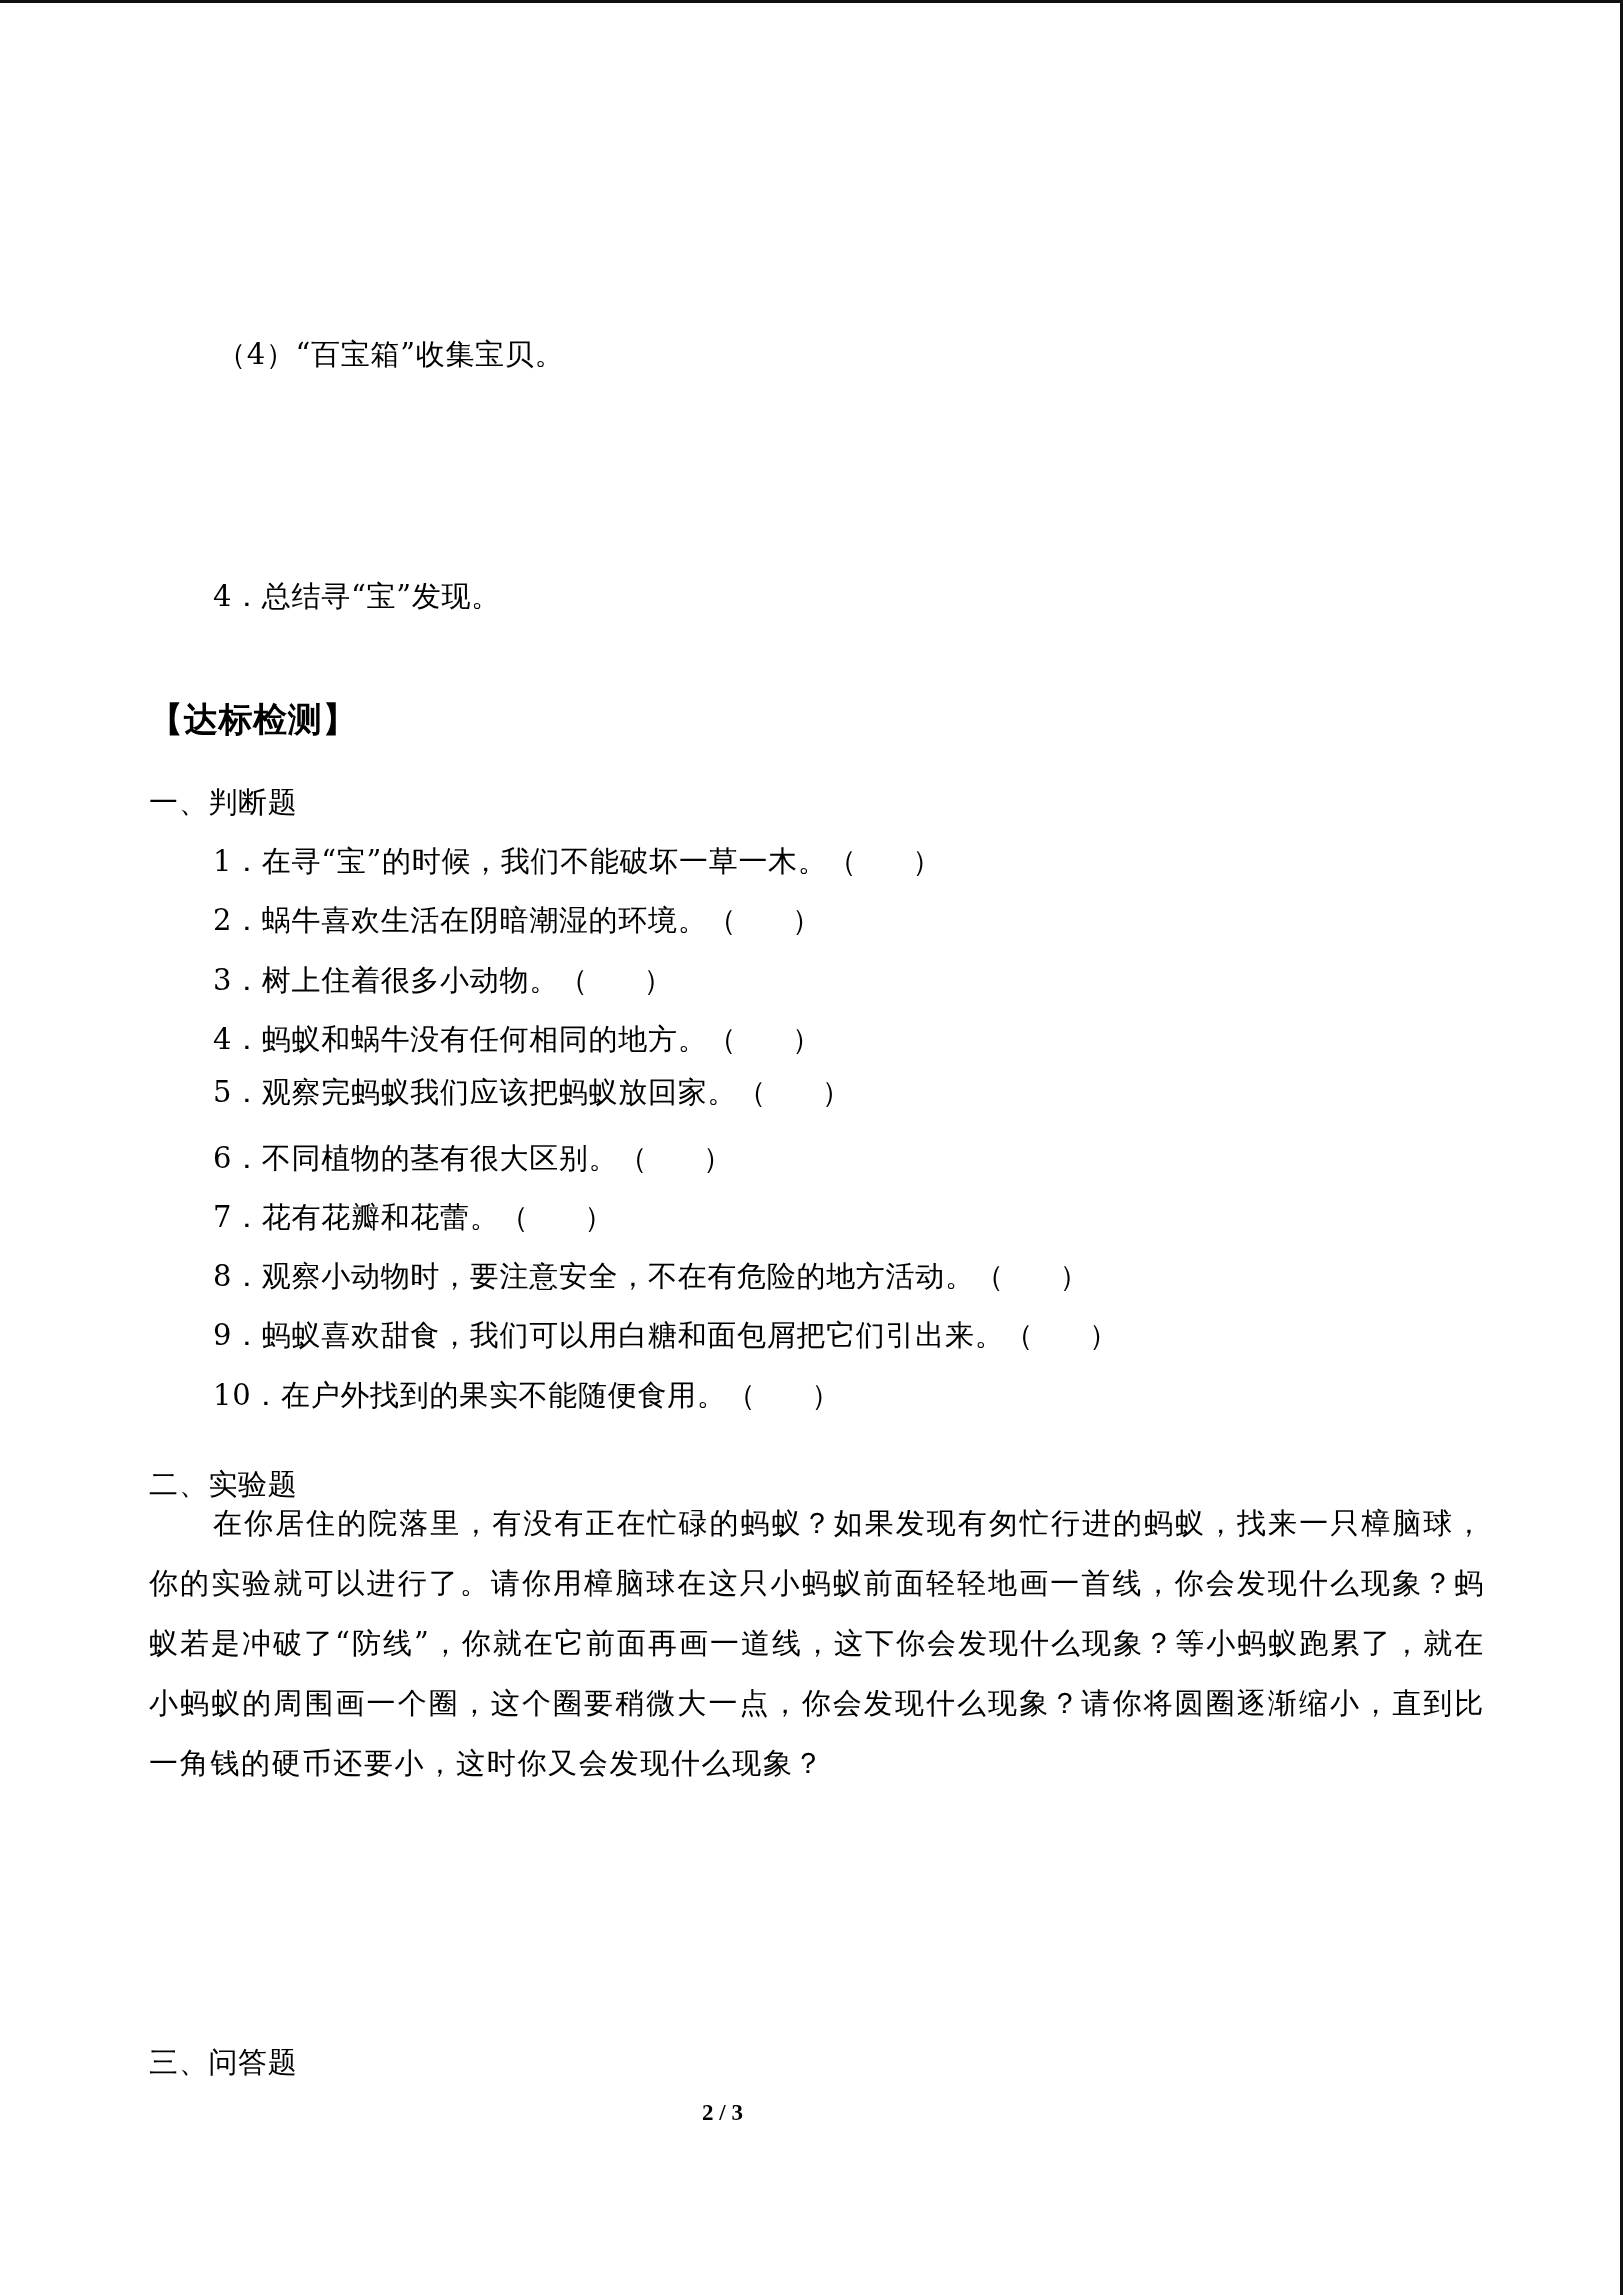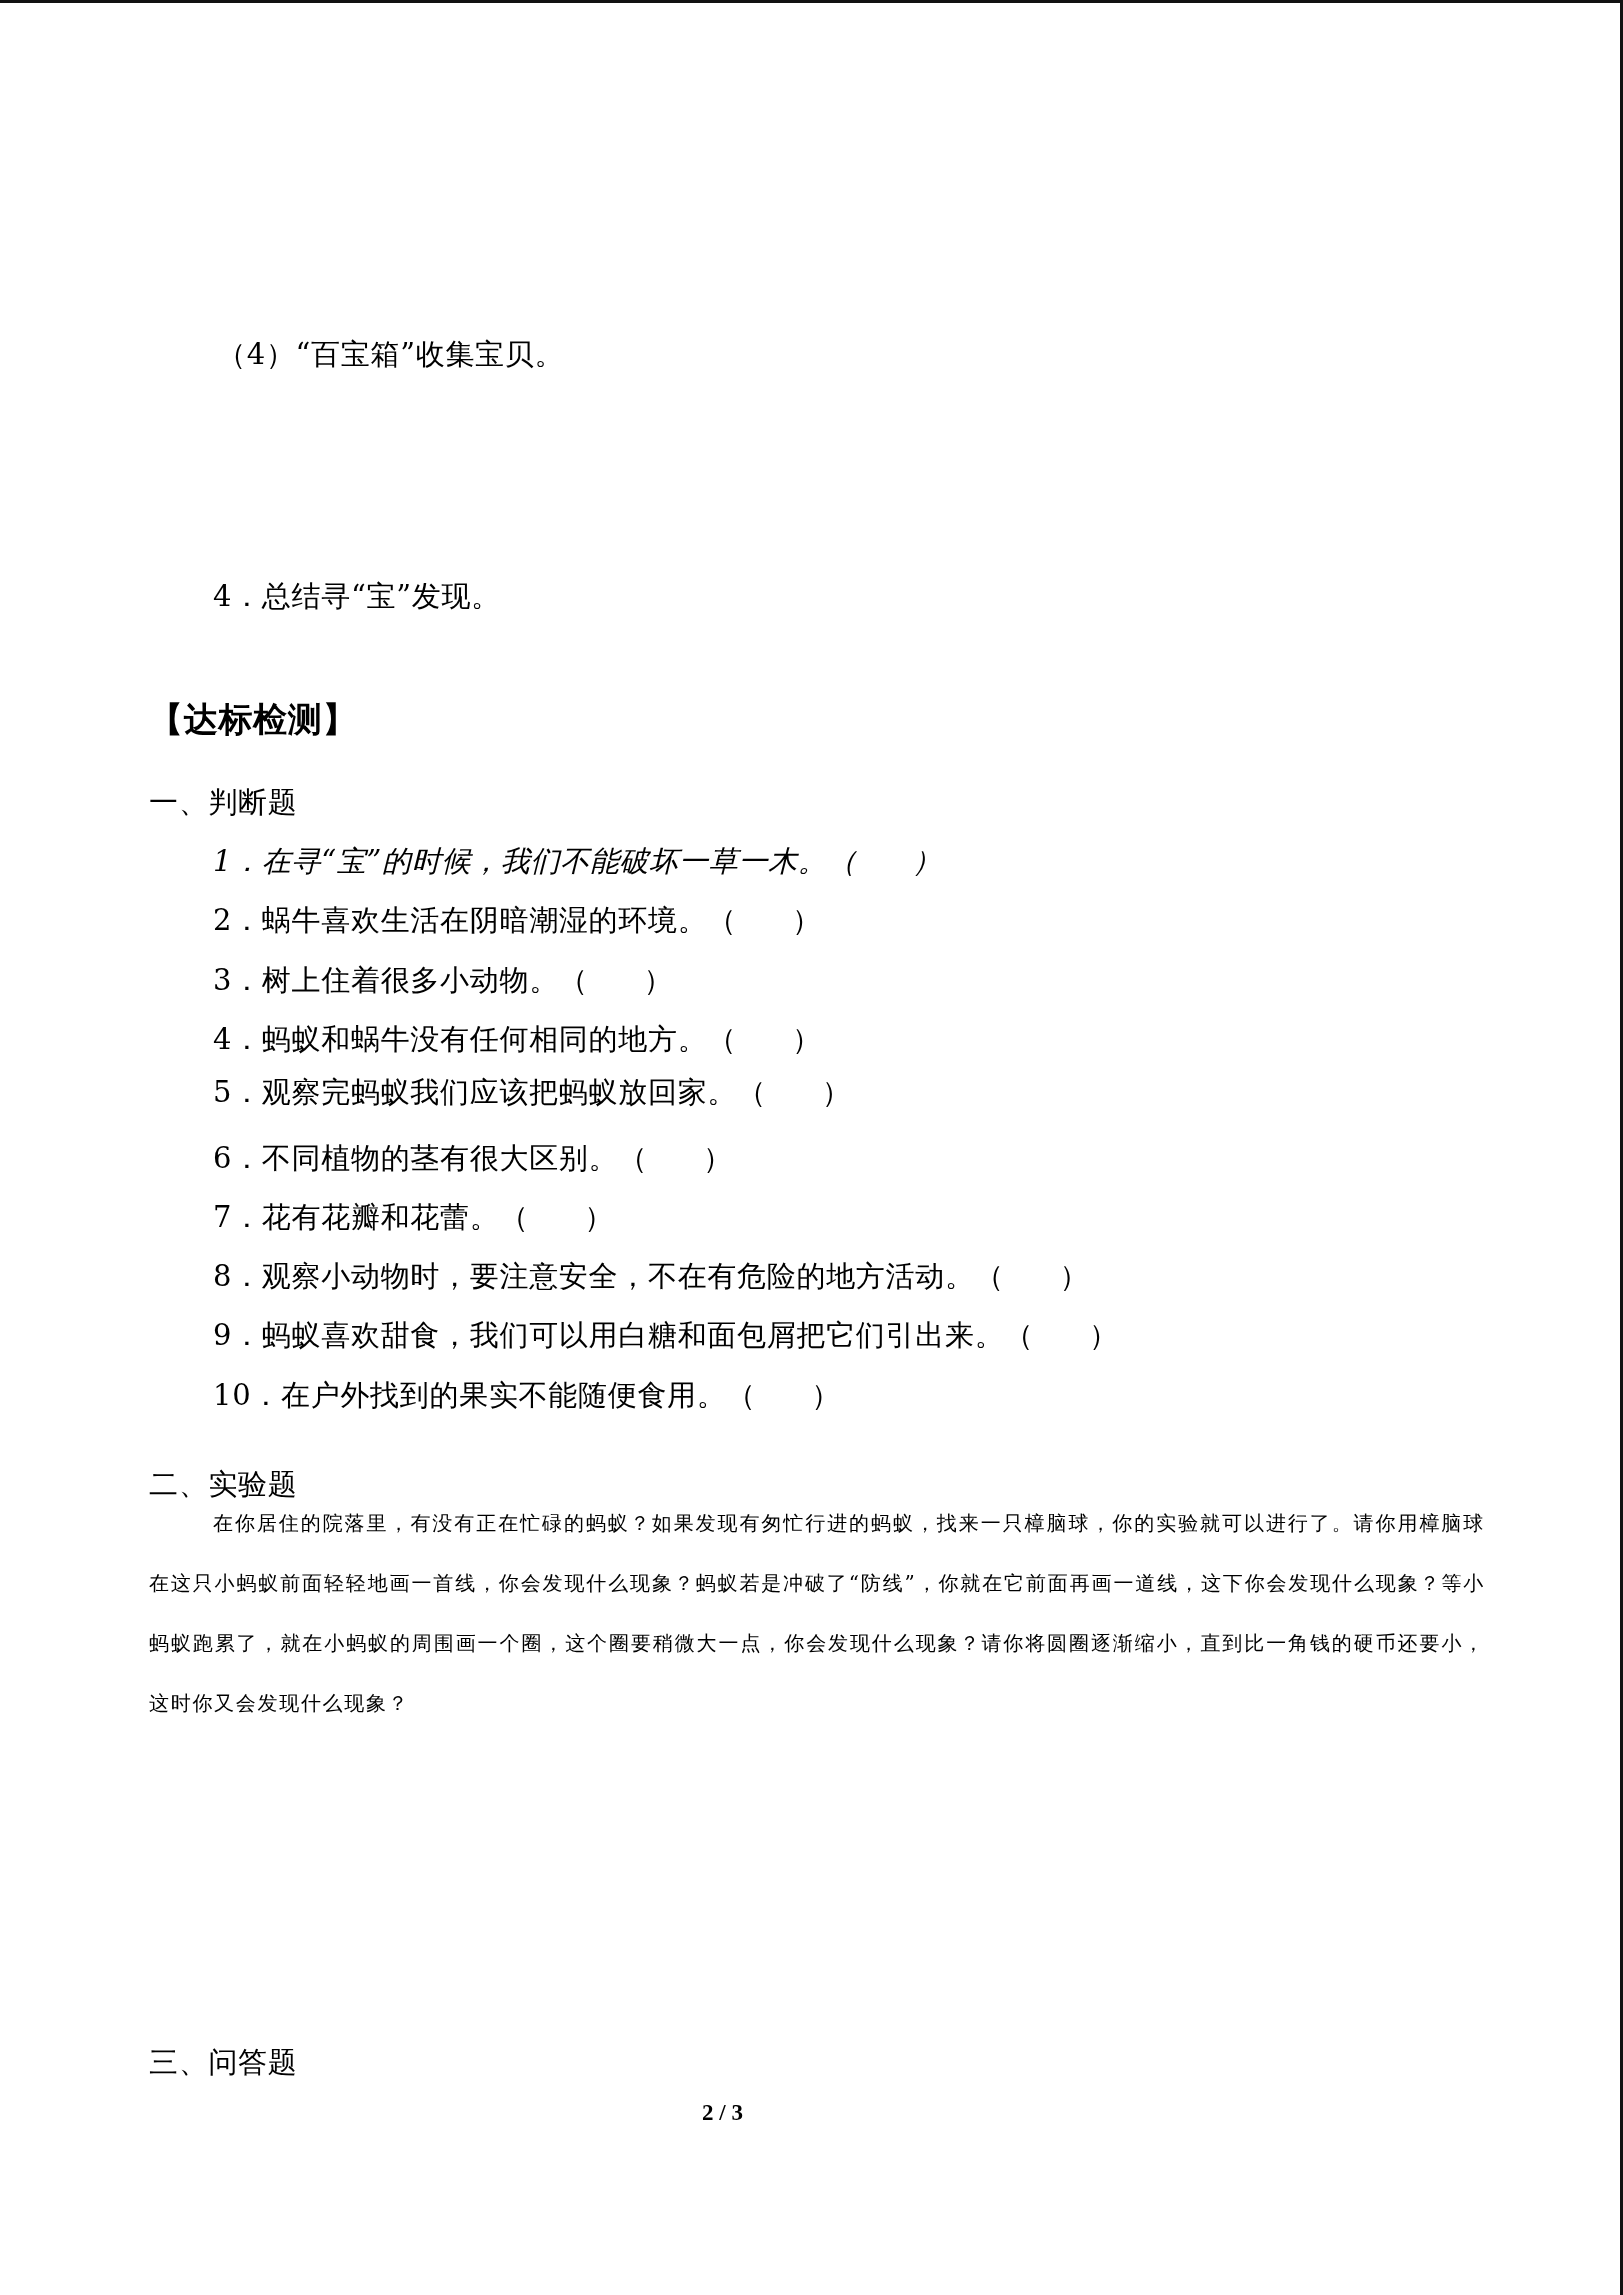--- a/index.html
+++ b/index.html
@@ -42,21 +42,21 @@
     .section {
       left: 149px;
     }
     .item {
       left: 213px;
     }
     .para {
       position: absolute;
       left: 149px;
       width: 1336px;
-      font-size: 20px;
+      font-size: 29px;
       line-height: 60px;
       text-indent: 64px;
       letter-spacing: 1.7px;
       text-align: justify;
     }
     .blank {
       display: inline-block;
       width: 55px;
     }
     .page-number {
@@ -79,21 +79,21 @@
 
 <div class="line" style="left:217px; top:335px;">（4）“百宝箱”收集宝贝。</div>
 
 <div class="line" style="left:213px; top:577px;">4．总结寻“宝”发现。</div>
 
 <div class="line heading section" style="top:697px;">【达标检测】</div>
 
 <div class="line section" style="top:783px;">一、判断题</div>
 
 <div>
-  <div class="line item" style="top:842px;font-style:italic;">
+  <div class="line item" style="top:842px;">
     <span>1．</span><span>在寻“宝”的时候，我们不能破坏一草一木。</span><span><span>（</span><span class="blank"></span><span>）</span></span>
   </div>
   <div class="line item" style="top:901px;">
     <span>2．</span><span>蜗牛喜欢生活在阴暗潮湿的环境。</span><span><span>（</span><span class="blank"></span><span>）</span></span>
   </div>
   <div class="line item" style="top:961px;">
     <span>3．</span><span>树上住着很多小动物。</span><span><span>（</span><span class="blank"></span><span>）</span></span>
   </div>
   <div class="line item" style="top:1020px;">
     <span>4．</span><span>蚂蚁和蜗牛没有任何相同的地方。</span><span><span>（</span><span class="blank"></span><span>）</span></span>

